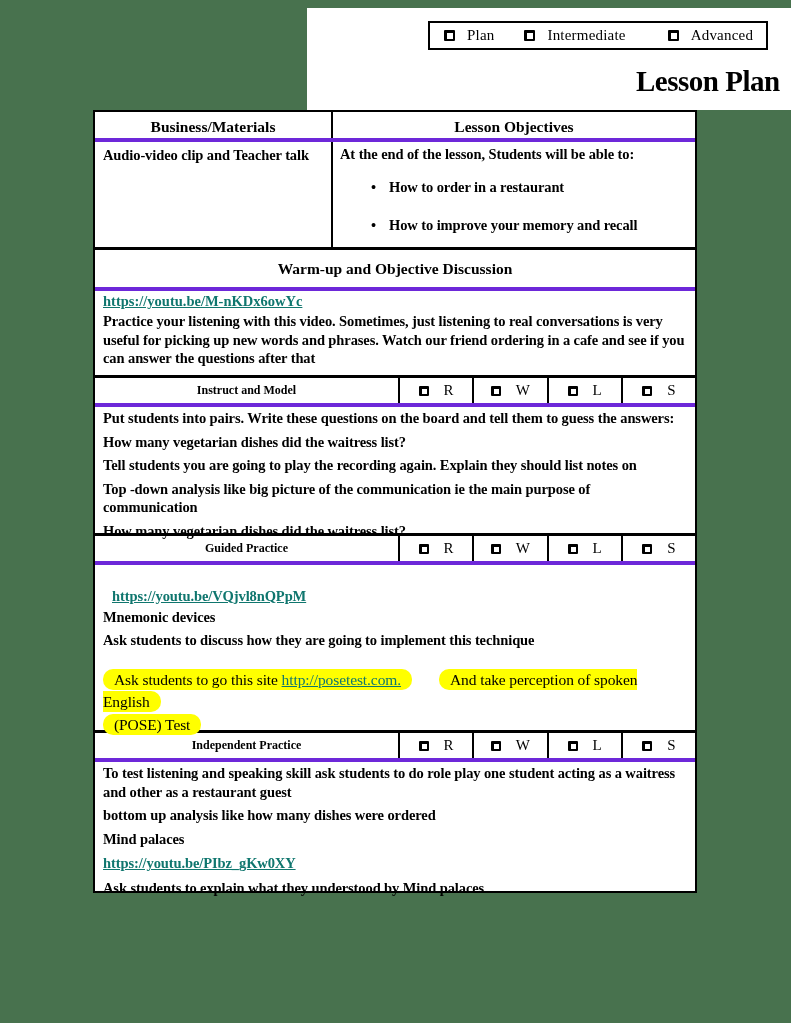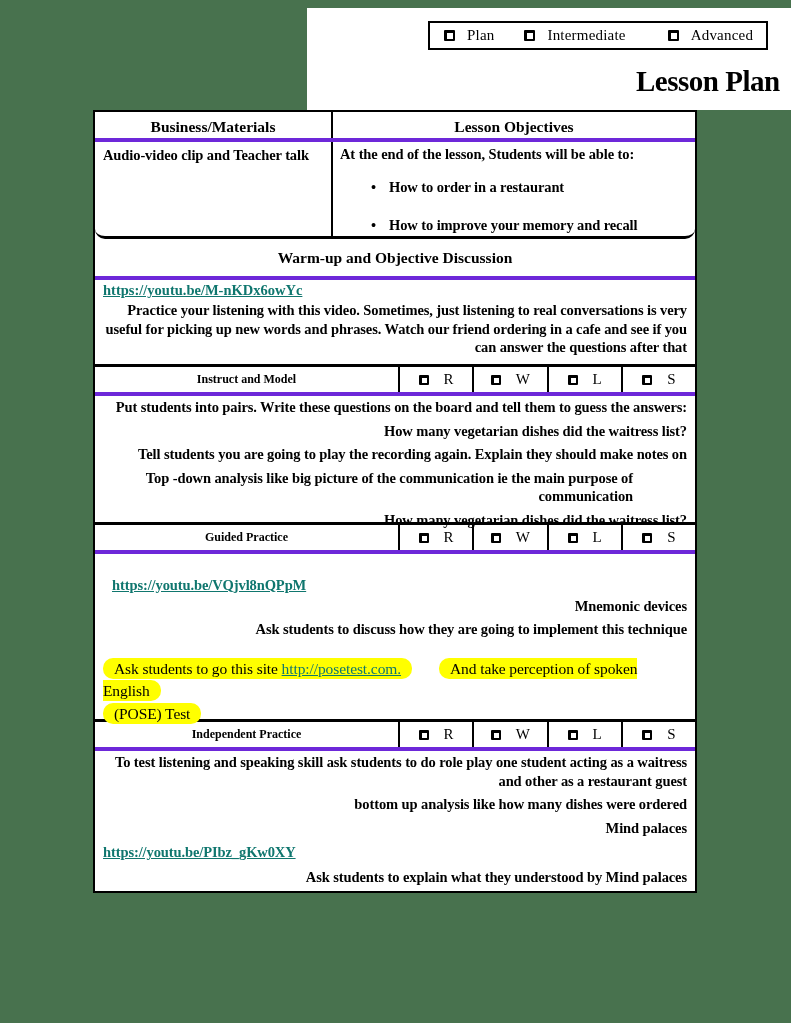--- a/index.html
+++ b/index.html
@@ -34,21 +34,21 @@
     background:#fff;border:2px solid #000;box-sizing:border-box;
   }
   .row{box-sizing:border-box;border-bottom:4px solid #6d28d9;}
   .row.thick-bottom{border-bottom:3px solid #000;}
   .row.last{border-bottom:none;border-radius:30px;}
   .split{display:flex;}
   .cell-l{width:238px;box-sizing:border-box;border-right:2px solid #000;}
   .cell-r{flex:1;box-sizing:border-box;}
   .th{font-weight:bold;font-size:15.5px;text-align:center;padding-top:6px;}
   .r1{height:30px;}
-  .r2{height:97px;border-radius:10px;}
+  .r2{height:108px;}
   .body-text{font-weight:bold;font-size:14.5px;line-height:1.28;letter-spacing:-0.1px;}
   .pad{padding:4px 8px 0 8px;}
   .obj-intro{padding:3px 6px 0 7px;}
   .bullets{margin:14px 0 0 0;padding:0;list-style:none;}
   .bullets li{margin:0 0 20px 38px;}
   .bullets li .dot{display:inline-block;width:18px;}
   
   .warm-h{height:41px;text-align:center;}
   .warm-h .th{padding-top:10px;}
   .warm-b{height:87px;}
@@ -60,21 +60,21 @@
   }
   .skill-cell{
     flex:1;box-sizing:border-box;border-right:2px solid #000;
     display:flex;align-items:center;justify-content:center;gap:15px;
     font-size:15px;
   }
   .skill-cell:last-child{border-right:none;}
   .im-b{height:129px;}
   .gp-b{height:168px;}
   .ip-b{height:130px;}
-  .line{margin:0;padding:2px 8px 0 8px;text-align:right;}
+  .line{margin:0;padding:2px 8px 0 8px;}
   .line + .line{margin-top:3px;}
   .narrow{max-width:530px;}
   a.link{color:#0f766e;text-decoration:underline;}
   a.link.bold{font-weight:bold;}
   .link-line{padding:2px 8px 0 8px;font-size:14.5px;}
   .gp-start{padding-top:22px;padding-left:17px;}
   .hl{background:#FFFF00;padding:2px 11px;border-radius:10px;}
   .hl-line{padding:0 8px;font-size:15.5px;font-weight:normal;line-height:1.45;}
   .hl-block{margin-top:19px;}
   .hl-gap{display:inline-block;width:27px;} .mt4{margin-top:4px;}
@@ -144,21 +144,21 @@
     </div>
     <div class="skill-cell">
       <span class="cb small"></span>
         <span>S</span>
     </div>
   </div>
 
   <div class="row im-b thick-bottom body-text">
     <p class="line">Put students into pairs. Write these questions on the board and tell them to guess the answers:</p>
     <p class="line">How many vegetarian dishes did the waitress list?</p>
-    <p class="line">Tell students you are going to play the recording again. Explain they should make notes on</p>
+    <p class="line">Tell students you are going to play the recording again. Explain they should list notes on</p>
     <p class="line narrow">Top -down analysis like big picture of the communication ie the main purpose of communication</p>
     <p class="line">How many vegetarian dishes did the waitress list?</p>
   </div>
 
   <div class="sec-h row">
     <div class="sec-title">Guided Practice</div>
     <div class="skill-cell">
       <span class="cb small"></span>
         <span>R</span>
     </div>

